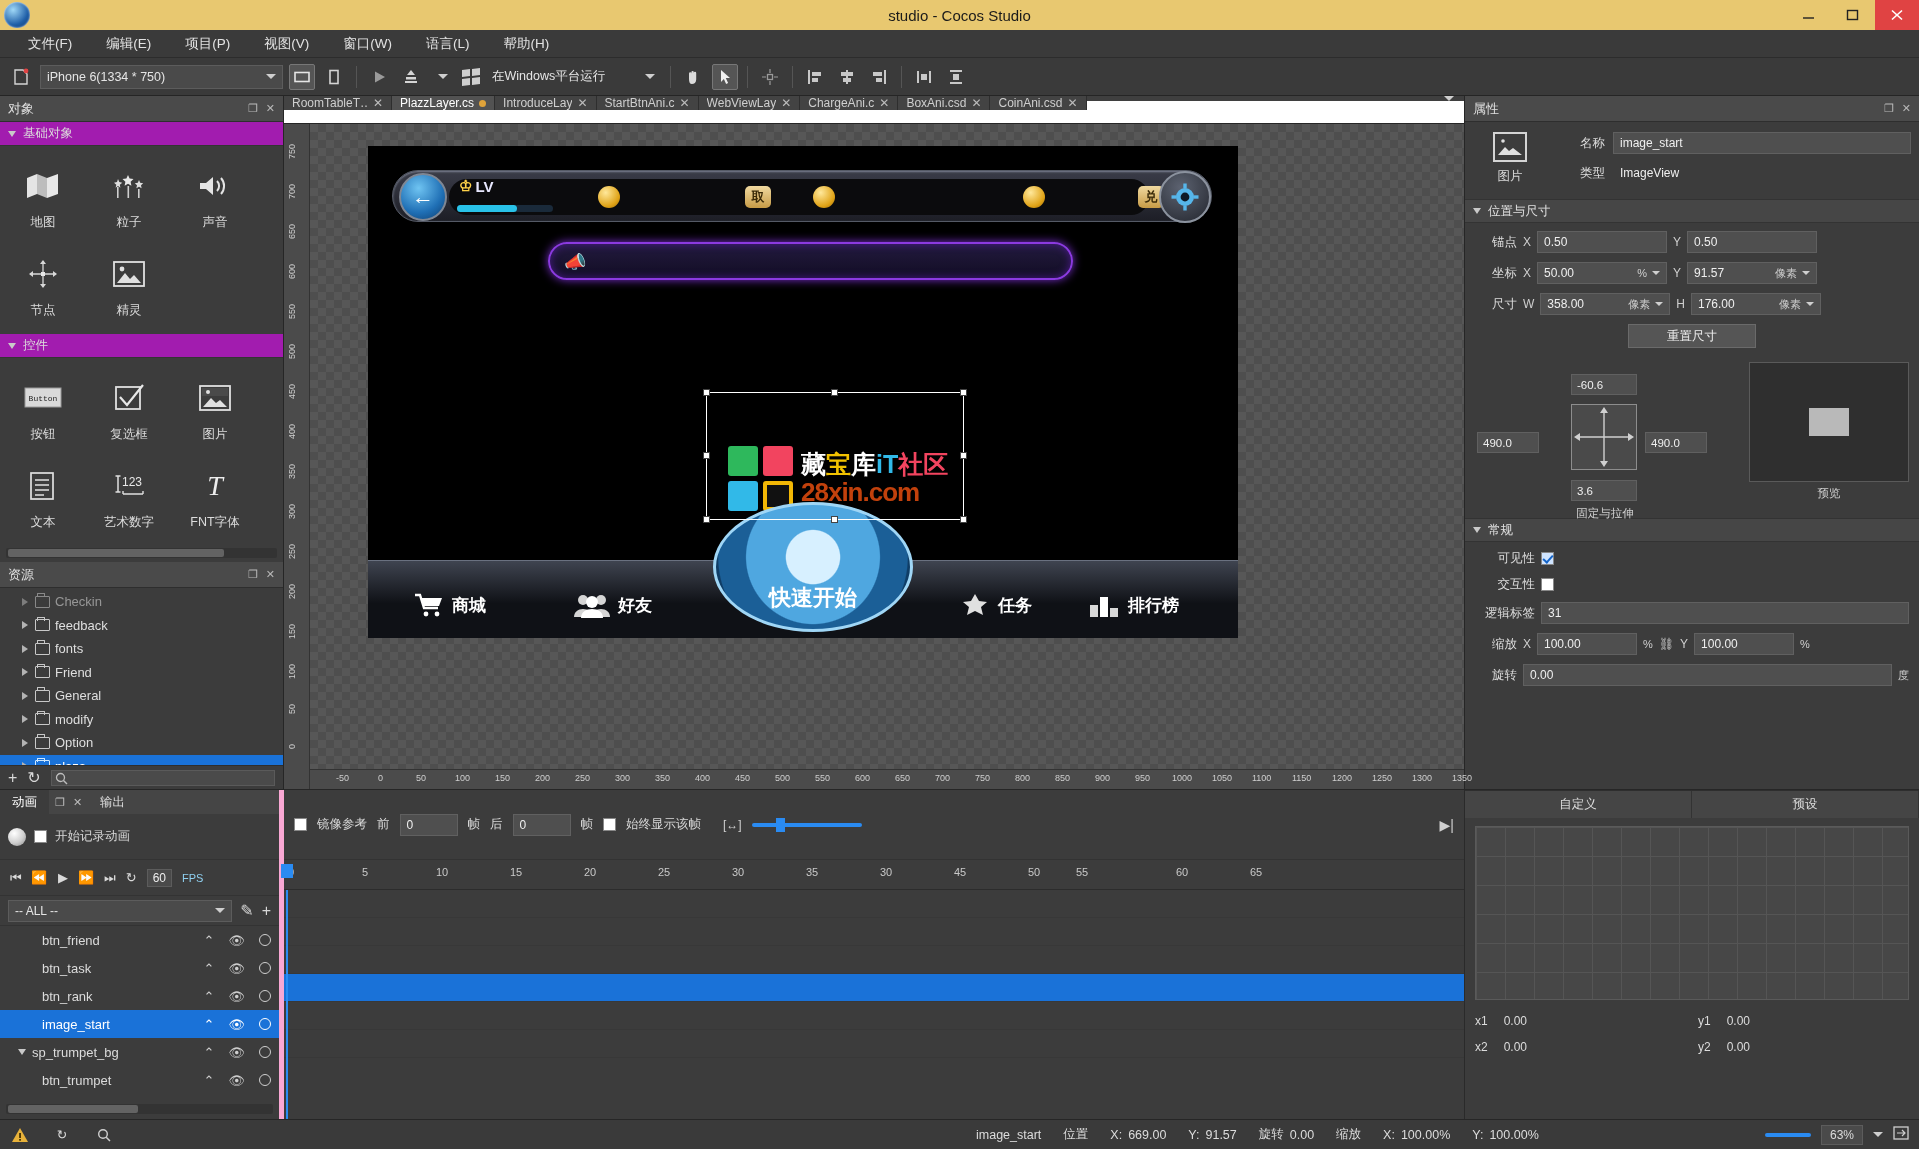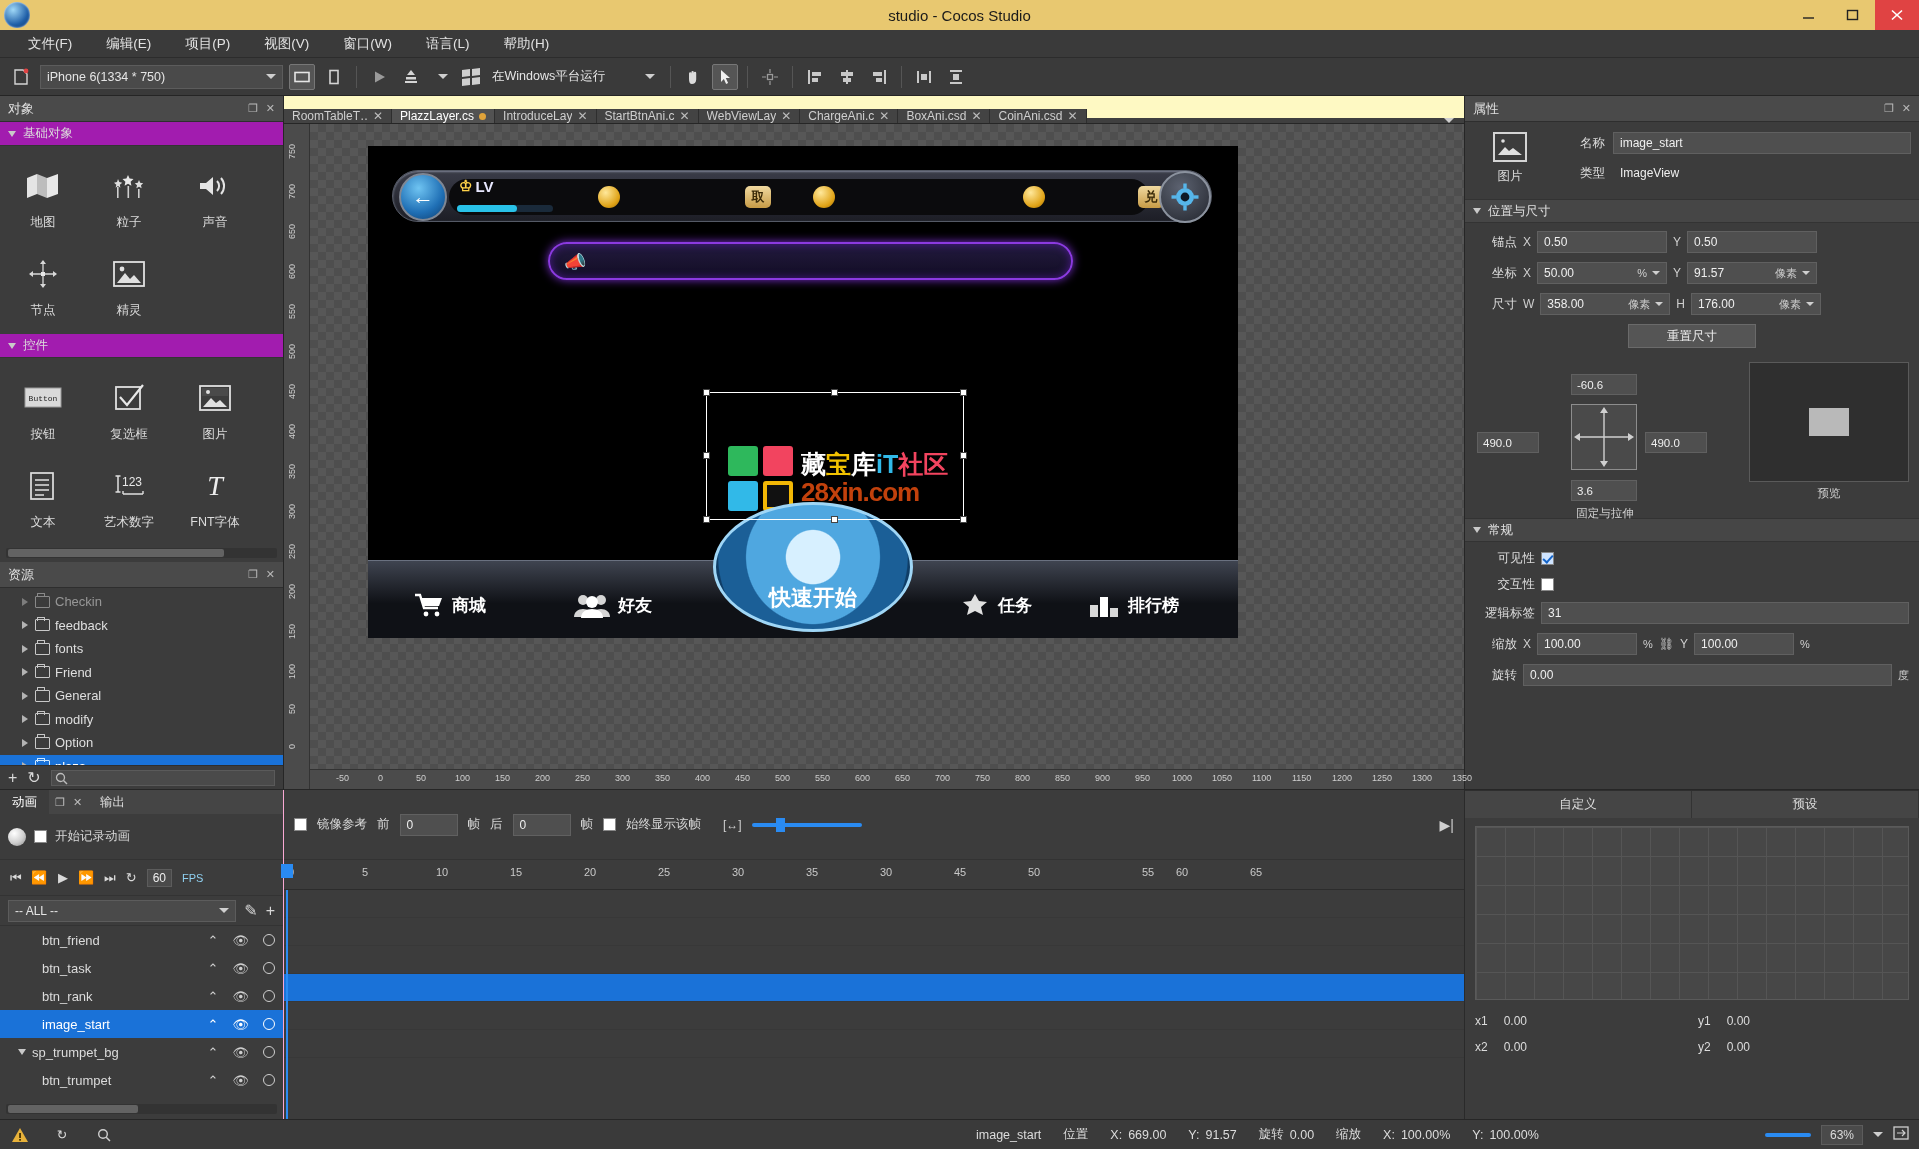--- a/index.html
+++ b/index.html
@@ -73,21 +73,21 @@
   .folder { width:15px; height:12px; border:1.4px solid #c8c8c8; border-radius:1px; position:relative; flex:0 0 15px;}
   .folder:before { content:''; position:absolute; left:1px; top:-3.5px; width:6px; height:3px;
      border:1.4px solid #c8c8c8; border-bottom:none; border-radius:1px 1px 0 0; }
   .tr-row.sel .folder, .tr-row.sel .folder:before { border-color:#cfe8ff; }
   .left-foot { height:24px; background:#3c3c3c; border-top:1px solid #2e2e2e;
      display:flex; align-items:center; gap:10px; padding:0 8px; }
   .left-foot .sbox { flex:1; height:16px; background:#4a4a4a; border:1px solid #5a5a5a; }
 
   
   .center { flex:1; display:flex; flex-direction:column; min-width:0; background:#2f2f2f; }
-  .tabbar { height:28px; background:#fef9c3; display:flex; align-items:flex-end;
+  .tabbar { height:28px; background:#ffffff; display:flex; align-items:flex-start;
      border-bottom:1px solid #262626; }
   .tab { max-width:108px; min-width:60px; display:flex; align-items:center; gap:5px;
      padding:0 8px; font-size:12px; color:#cfcfcf; background:#434343;
      border-right:1px solid #2e2e2e; white-space:nowrap; overflow:hidden; }
   .tab.active { background:#525252; color:#fff; }
   .tab .lbl { overflow:hidden; text-overflow:clip; }
   .tab .dot { width:7px;height:7px;border-radius:50%; background:#e0a33a; flex:0 0 7px;}
   .tab .x { margin-left:auto; color:#bdbdbd; font-size:12px; flex:0 0 auto;}
   .tab-rest { flex:1; background:#3f3f3f; display:flex; align-items:center;
      justify-content:flex-end; padding-right:10px; }
@@ -199,21 +199,21 @@
      background-image:linear-gradient(to right,#555 1px,transparent 1px),
                       linear-gradient(to bottom,#555 1px,transparent 1px);
      background-size:29px 29px;}
   .xy { display:flex; gap:12px; padding:3px 10px; font-size:12px; color:#dcdcdc; align-items:center;}
   .xy .f { flex:1; height:20px; background:#3c3c3c; display:flex; align-items:center; padding-left:4px;}
 
   
   .bottom { height:330px; flex:0 0 330px; display:flex; background:#3c3c3c;
      border-top:1px solid #262626; }
   .tl-left { width:284px; flex:0 0 284px; display:flex; flex-direction:column;
-     border-right:1px solid #f9a8d4; }
+     border-right:5px solid #f9a8d4; }
   .tl-tabs { height:24px; background:#454545; display:flex; align-items:center; font-size:12.5px;}
   .tl-tab { padding:0 12px; height:24px; display:flex; align-items:center; color:#ddd; }
   .tl-tab.active { background:#3c3c3c; color:#fff; }
   .tl-ctl { height:46px; display:flex; align-items:center; gap:8px; padding:0 8px;
      background:#3c3c3c; border-bottom:1px solid #333;}
   .rec { width:18px;height:18px;border-radius:50%;
      background:radial-gradient(circle at 35% 30%,#fff,#cfcfcf 55%,#8a8a8a); }
   .transport { height:36px; display:flex; align-items:center; gap:10px; padding:0 10px;
      border-bottom:1px solid #333; }
   .tp { color:#dadada; font-size:13px; }
@@ -1074,21 +1074,21 @@
         <span style="left:78px">5</span>
         <span style="left:152px">10</span>
         <span style="left:226px">15</span>
         <span style="left:300px">20</span>
         <span style="left:374px">25</span>
         <span style="left:448px">30</span>
         <span style="left:522px">35</span>
         <span style="left:596px">30</span>
         <span style="left:670px">45</span>
         <span style="left:744px">50</span>
-        <span style="left:858px">55</span>
+        <span style="left:792px">55</span>
         <span style="left:892px">60</span>
         <span style="left:966px">65</span>
       </div>
 
       <div class="tl-rows">
         <div class="tl-rowbg"></div>
         <div class="tl-rowbg"></div>
         <div class="tl-rowbg"></div>
         <div class="tl-rowbg sel"></div>
         <div class="tl-rowbg"></div>

